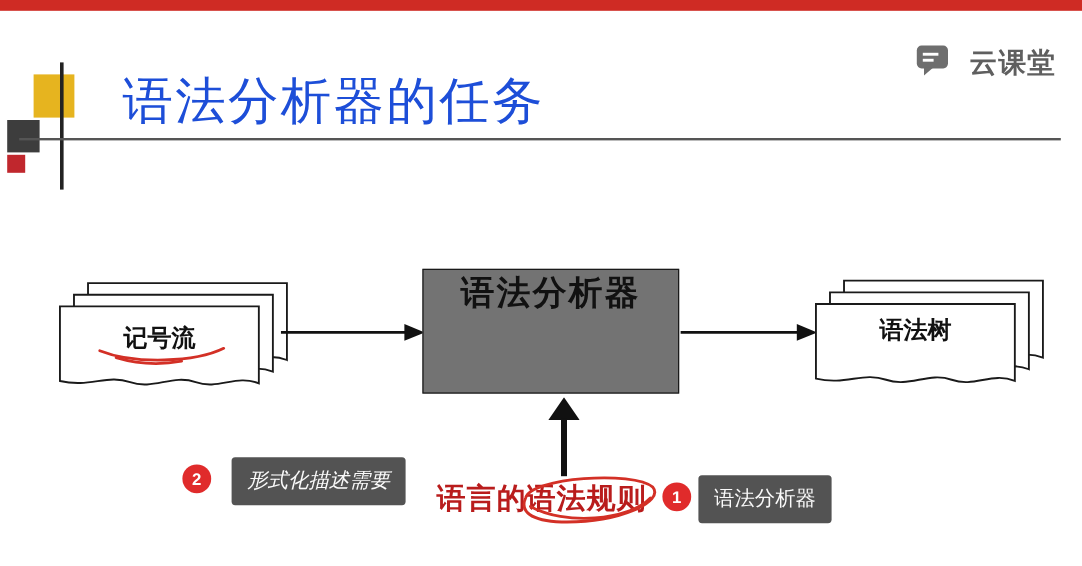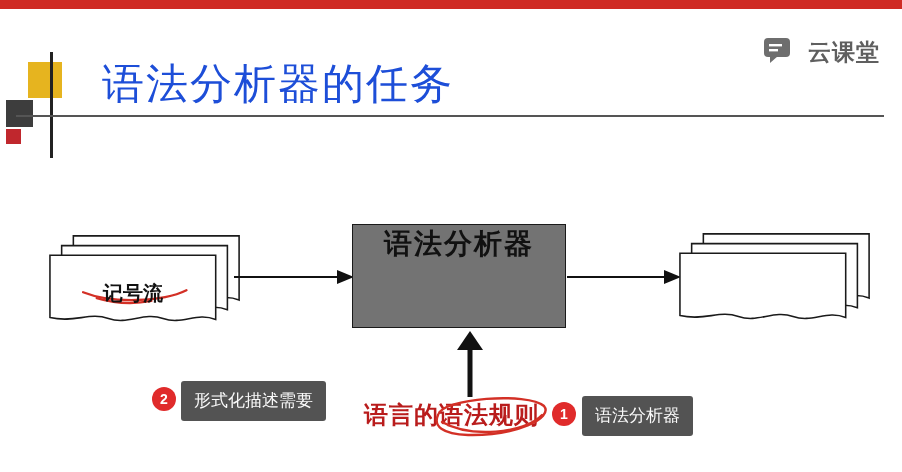--- a/index.html
+++ b/index.html
@@ -25,21 +25,21 @@
 
   .slide-title {
     position:absolute; left:102px; top:56px;
     font-size:42px; font-weight:400; color:#1d4ed8; letter-spacing:2px;
   }
 
   
   .doc-stack { position:absolute; width:195px; height:102px; }
   .doc-stack svg { position:absolute; left:0; top:0; }
   .doc-stack .doc-label {
-    position:absolute; left:10px; top:48px; width:150px; text-align:center;
+    position:absolute; left:10px; top:36px; width:150px; text-align:center;
     font-size:20px; font-weight:700; color:#111;
   }
   .stack-in  { left:48px;  top:232px; }
   .stack-out { left:678px; top:230px; }
   .stack-out .doc-label { top:32px; }
 
   .arrow-h { position:absolute; top:267px; }
   .arrow-1 { left:234px; }
   .arrow-2 { left:567px; }
 
@@ -64,21 +64,21 @@
     display:flex; align-items:center; justify-content:center;
   }
   .badge-1 { left:552px; top:402px; }
   .badge-2 { left:152px; top:387px; }
 
   .tooltip {
     position:absolute; background:rgba(70,70,70,0.93); color:#fafafa;
     border-radius:3px; font-size:17px; padding:7px 13px; line-height:1.5;
   }
   .tooltip-1 { left:582px; top:396px; }
-  .tooltip-2 { left:181px; top:381px; }
+  .tooltip-2 { left:193px; top:381px;font-style:italic; }
 </style>
 </head>
 <body>
 
 <div class="top-bar"></div>
 
 <div class="brand">
   <span>
     <svg width="30" height="28" viewBox="0 0 30 28">
       <rect x="2" y="2" width="26" height="19" rx="4" fill="#6e6e6e"></rect>
@@ -128,20 +128,21 @@
 </svg>
 
 <div class="doc-stack stack-out">
   <svg width="195" height="102" viewBox="0 0 200 105" preserveAspectRatio="none">
     <g fill="#ffffff" stroke="#1a1a1a" stroke-width="1.6">
       <path transform="translate(24,-20)" d="M2,24 L172,24 L172,90 C152,82 138,96 118,89 C98,82 82,96 62,89 C42,82 28,94 2,88 Z"></path>
       <path transform="translate(12,-10)" d="M2,24 L172,24 L172,90 C152,82 138,96 118,89 C98,82 82,96 62,89 C42,82 28,94 2,88 Z"></path>
       <path d="M2,24 L172,24 L172,90 C152,82 138,96 118,89 C98,82 82,96 62,89 C42,82 28,94 2,88 Z"></path>
     </g>
   </svg>
+  <div class="doc-label">语法树</div>
 </div>
 
 <svg class="arrow-up" width="36" height="66">
   <polygon points="18,0 5,19 31,19" fill="#111"></polygon>
   <rect x="15.5" y="18" width="5" height="48" fill="#111"></rect>
 </svg>
 
 <div class="bottom-text">
   <span>语言的</span><span>语法规则</span>
 </div>

